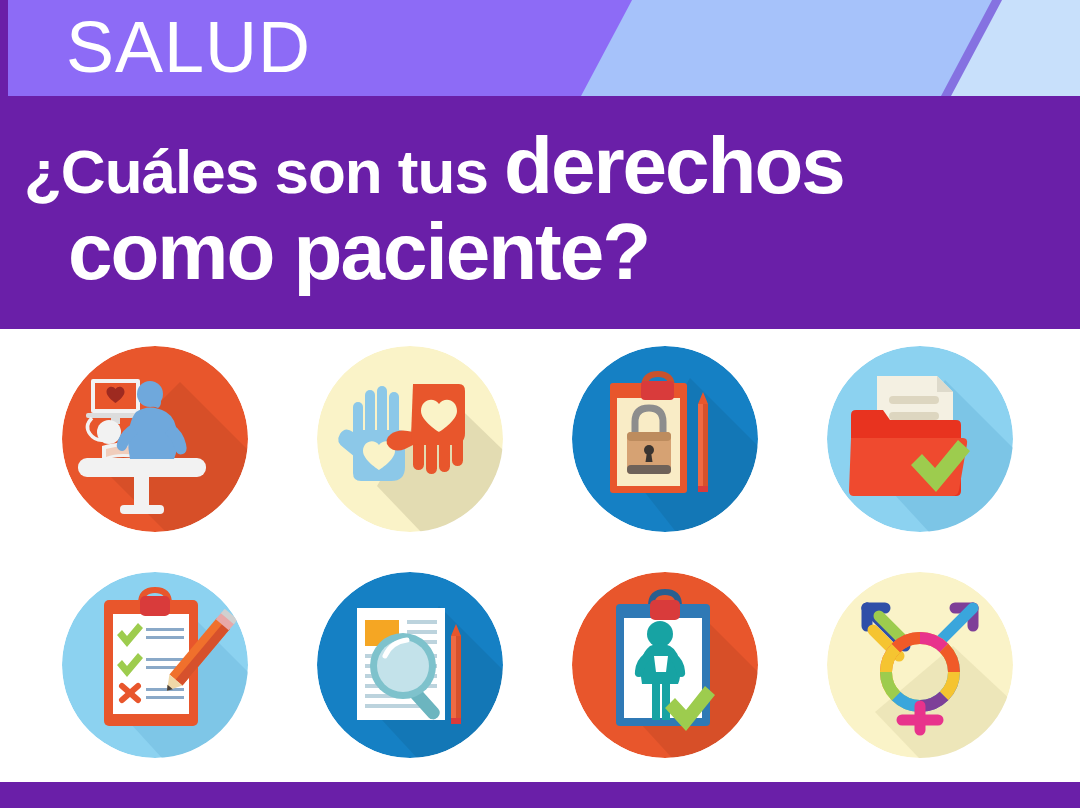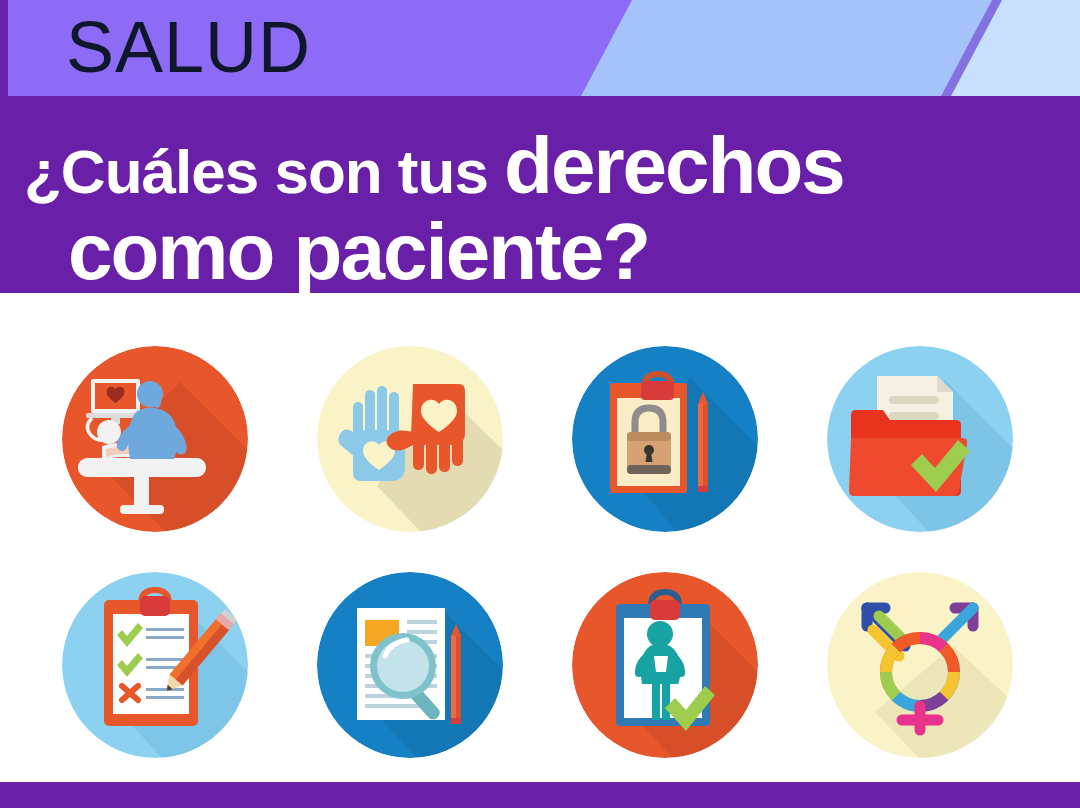--- a/index.html
+++ b/index.html
@@ -66,31 +66,31 @@
   }
   .salud-text {
     position: absolute;
     left: 58px;
     top: 4px;
     font-family: "Liberation Sans", sans-serif;
     font-size: 72px;
     line-height: 86px;
     font-weight: 300;
     letter-spacing: 1px;
-    color: #0f172a;
+    color: #ffffff;
     z-index: 5;
     white-space: nowrap;
   }
 
   
   .title-band {
     position: absolute;
     left: 0; top: 96px;
     width: 1080px;
-    height: 197px;
+    height: 233px;
     background: #6a1fa8;
     overflow: hidden;
   }
   .title-line {
     position: absolute;
     left: 24px;
     color: #ffffff;
     font-family: "Liberation Sans", sans-serif;
     white-space: nowrap;
   }

